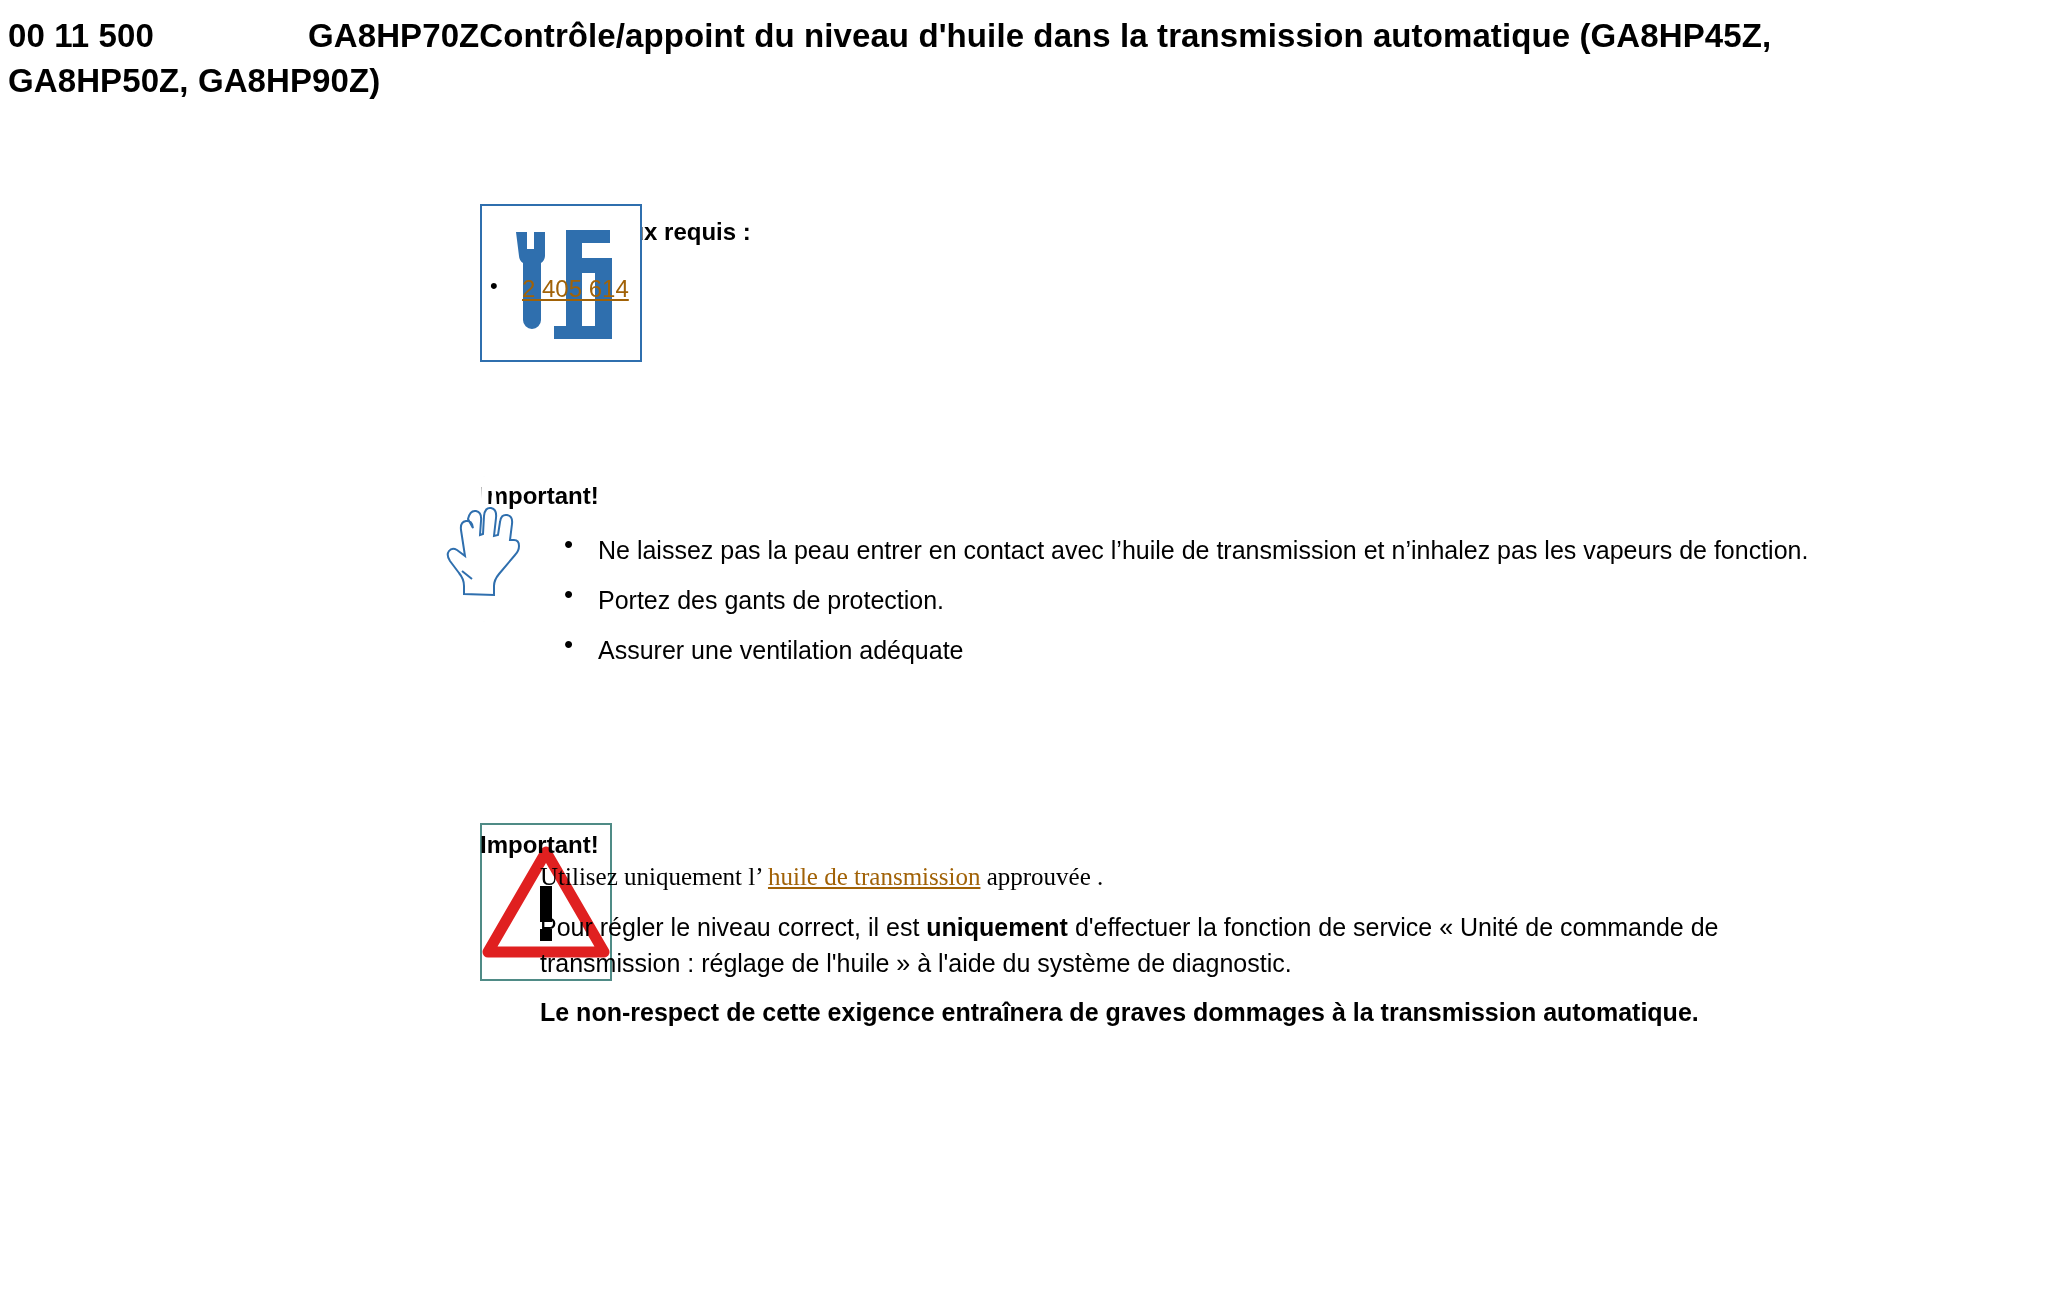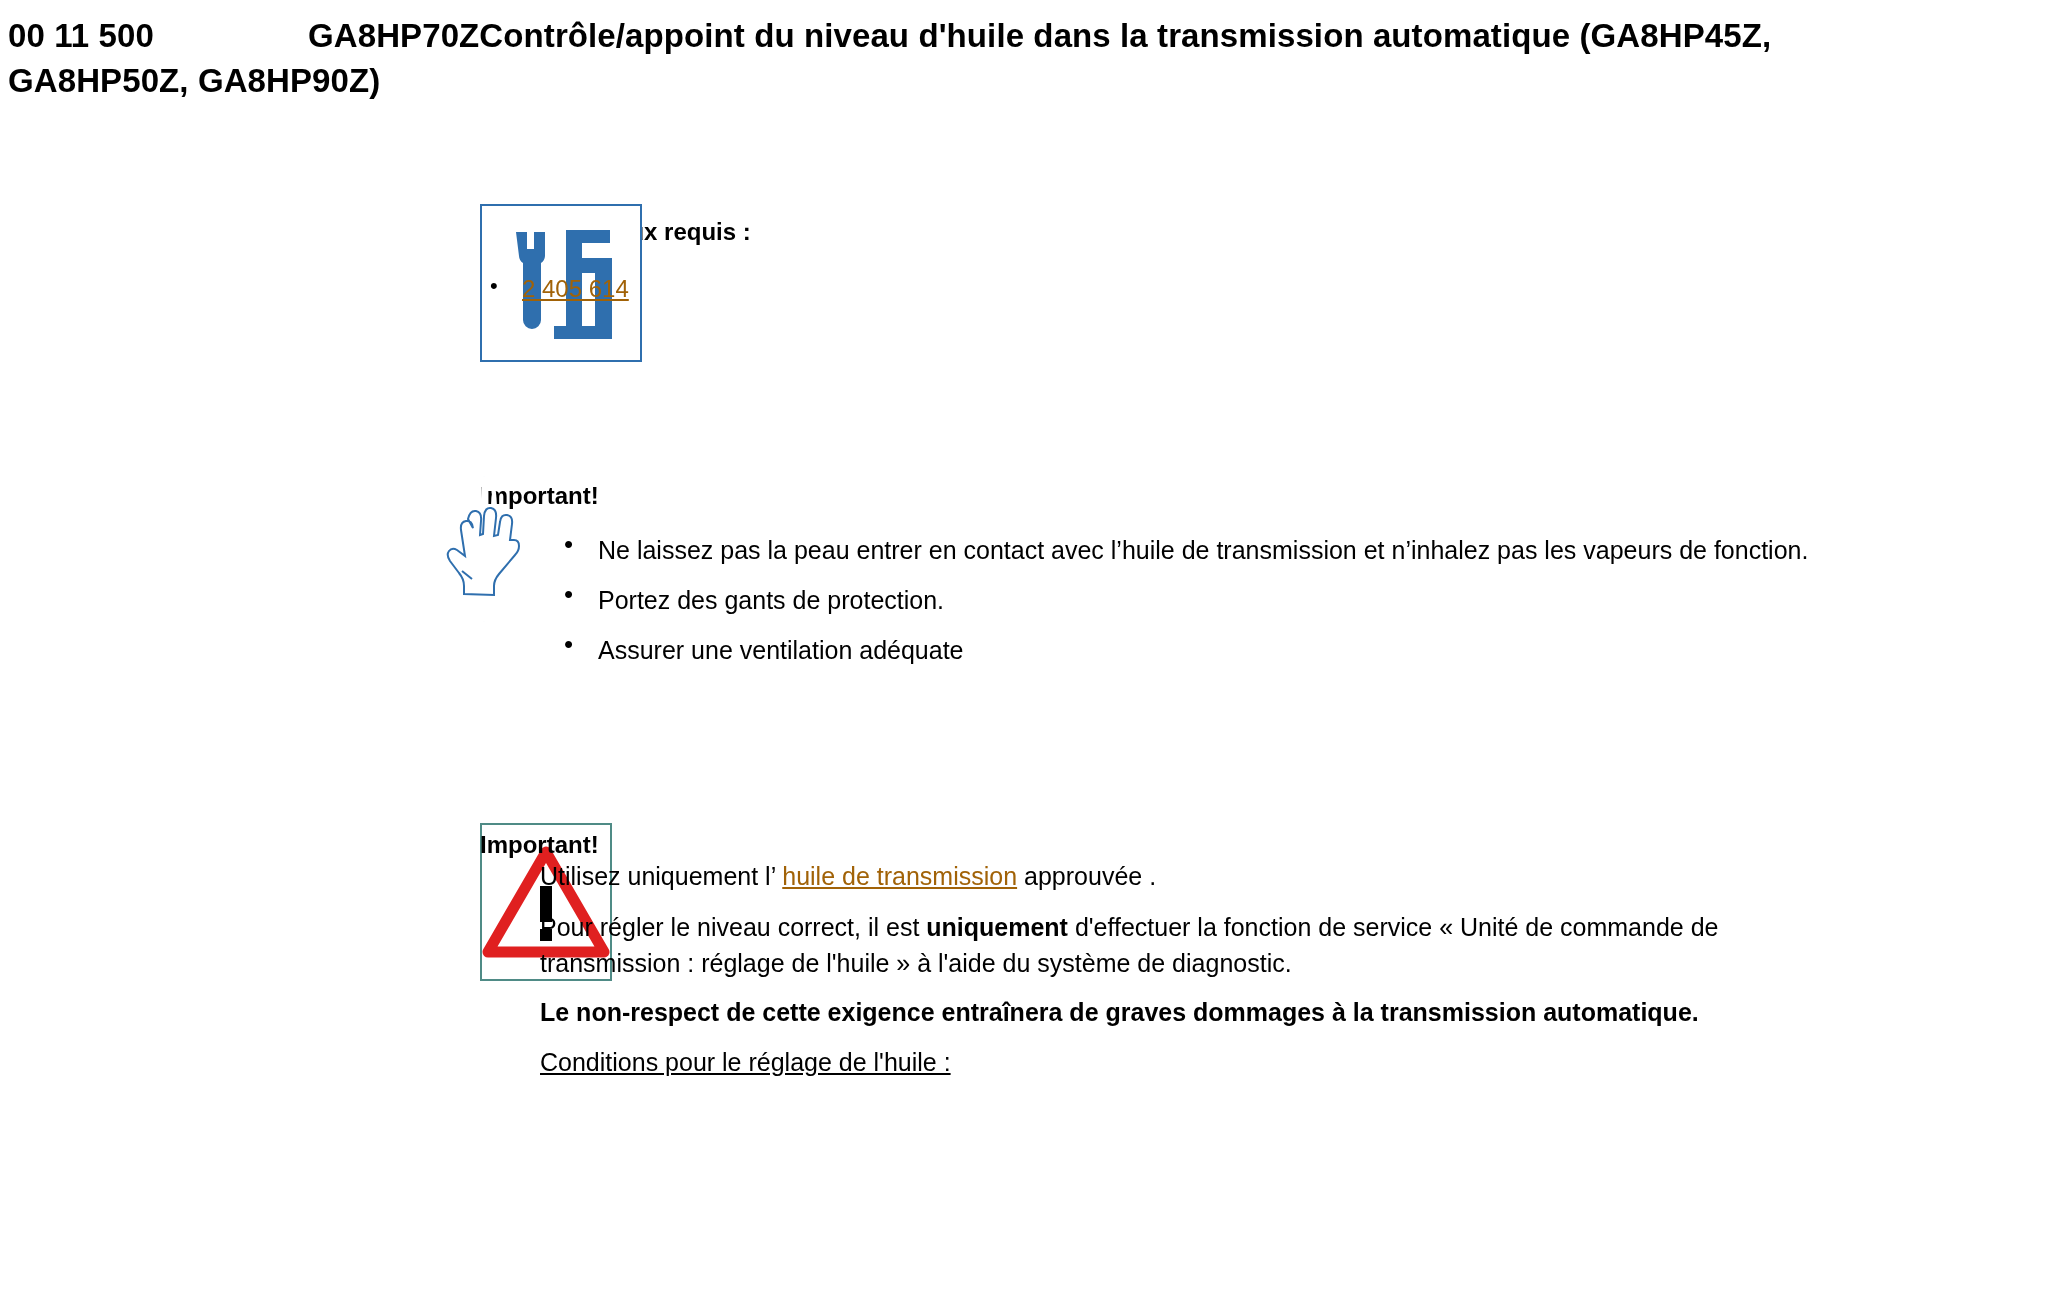--- a/index.html
+++ b/index.html
@@ -159,21 +159,21 @@
     justify-content: center;
   }
   .warn-body {
     font-size: 25px;
     line-height: 1.42;
     max-width: 1320px;
   }
   .warn-body p {
     margin: 0 0 14px 0;
   }
-  .warn-body p.tight { margin-bottom: 16px; }
+  .warn-body p.tight { margin-bottom: 16px; font-family: Liberation Serif, serif; }
   .warn-body .indent { padding-left: 60px; }
   .warn-body b { font-weight: bold; }
   .underline-txt { text-decoration: underline; }
 </style>
 </head>
 <body>
 
 <div class="page">
 
   <h1 class="doc-title"><span class="num">00 11 500</span><span>GA8HP70ZContrôle/appoint du niveau d'huile dans la transmission automatique (GA8HP45Z, GA8HP50Z, GA8HP90Z)</span></h1>
@@ -231,18 +231,17 @@
           <rect x="58" y="85" width="12" height="12" fill="#000000"></rect>
         </svg>
       </div>
     </div>
     <div class="content-cell">
       <p class="important-h">Important!</p>
       <div class="warn-body">
         <p class="indent tight"><span>Utilisez uniquement l’ </span><a class="doclink" href="#">huile de transmission</a><span> approuvée .</span></p>
         <p class="indent"><span>Pour régler le niveau correct, il est </span><b>uniquement</b><span> d'effectuer la fonction de service « Unité de commande de transmission : réglage de l'huile » à l'aide du système de diagnostic.</span></p>
         <p class="indent"><b>Le non-respect de cette exigence entraînera de graves dommages à la transmission automatique.</b></p>
-        <p class="indent"><span class="underline-txt">Conditions pour le réglage de l'huile :</span></p>
       </div>
     </div>
   </div>
 
 </div>
 
 </body></html>

